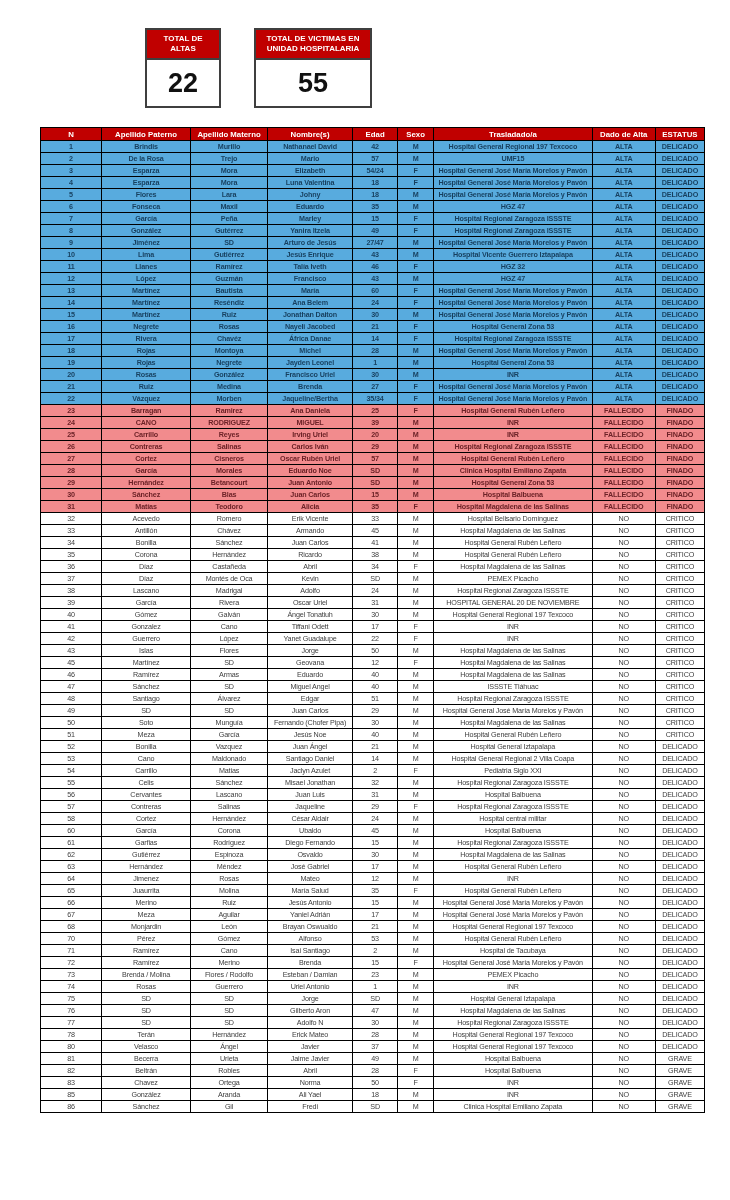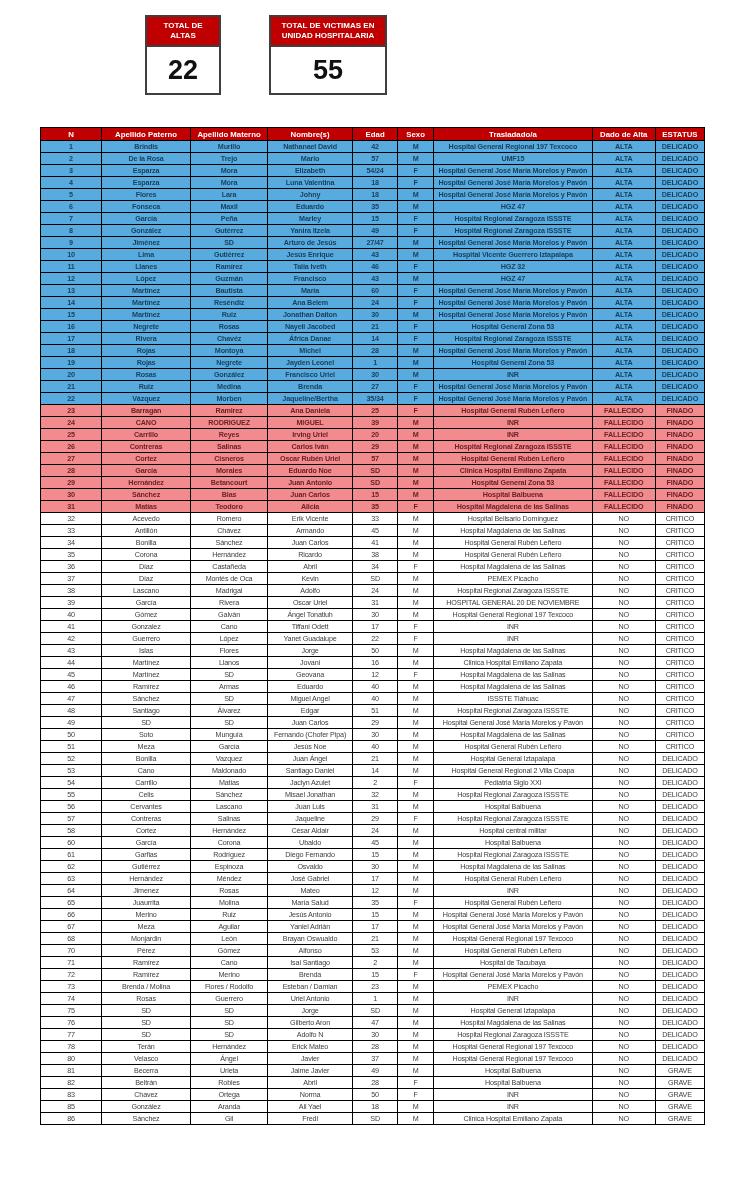--- a/index.html
+++ b/index.html
@@ -1,28 +1,28 @@
 <!DOCTYPE html>
 <html><head>
 <meta charset="utf-8">
 <style>
   html,body{margin:0;padding:0;background:#ffffff;font-family:"Liberation Sans",sans-serif;}
   .page{position:relative;width:730px;height:1200px;background:#fff;overflow:hidden;}
 
   
-  .boxes{position:absolute;top:15px;left:145px;display:flex;}
+  .boxes{position:absolute;top:28px;left:145px;display:flex;}
   .sbox{border:2px solid #3f3f3f;background:#fff;display:flex;flex-direction:column;}
   .sbox .hd{background:#C00000;color:#fff;font-weight:bold;font-size:8px;line-height:1.25;
             text-align:center;display:flex;align-items:center;justify-content:center;
             min-height:30px;padding:2px 3px;box-sizing:border-box;border-bottom:2px solid #3f3f3f;}
   .sbox .val{flex:1;display:flex;align-items:center;justify-content:center;
              font-weight:bold;font-size:27px;color:#111;background:#fff;}
   .sbox.b1{width:72px;height:76px;}
   .sbox.b2{width:87px;height:76px;margin-left:26px;}
-  .sbox.b3{width:114px;height:76px;margin-left:48px;}
+  .sbox.b3{width:114px;height:76px;margin-left:33px;}
 
   
   table.victims{position:absolute;top:127px;left:40px;width:665px;border-collapse:collapse;
                 table-layout:fixed;}
   table.victims th,table.victims td{border:1px solid #000;padding:0 1px;text-align:center;
                 overflow:hidden;white-space:nowrap;box-sizing:border-box;}
   table.victims th{background:#C00000;color:#fff;font-weight:bold;font-size:7.8px;height:13px;}
   table.victims td{font-size:7.2px;height:11.2px;line-height:11px;letter-spacing:-0.15px;}
   tr.g-alta td{background:#58ABDE;color:#173F5E;font-weight:bold;}
   tr.g-finado td{background:#F28B8D;color:#6C2227;font-weight:bold;}
@@ -539,31 +539,20 @@
           <td>Islas</td>
           <td>Flores</td>
           <td>Jorge</td>
           <td>50</td>
           <td>M</td>
           <td>Hospital Magdalena de las Salinas</td>
           <td>NO</td>
           <td>CRITICO</td>
         </tr>
         <tr class="g-none">
-          <td>44</td>
-          <td>Martínez</td>
-          <td>Llanos</td>
-          <td>Jovani</td>
-          <td>16</td>
-          <td>M</td>
-          <td>Clinica Hospital Emiliano Zapata</td>
-          <td>NO</td>
-          <td>CRITICO</td>
-        </tr>
-        <tr class="g-none">
           <td>45</td>
           <td>Martínez</td>
           <td>SD</td>
           <td>Geovana</td>
           <td>12</td>
           <td>F</td>
           <td>Hospital Magdalena de las Salinas</td>
           <td>NO</td>
           <td>CRITICO</td>
         </tr>

